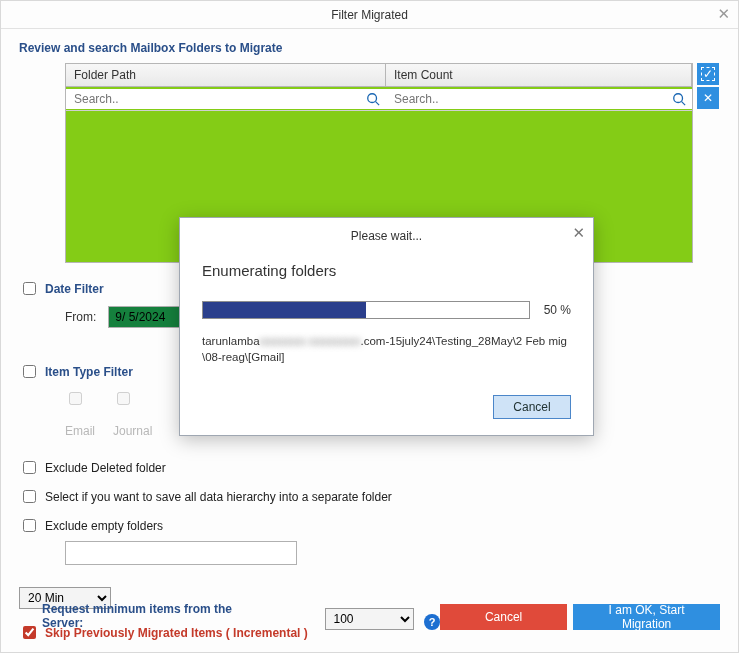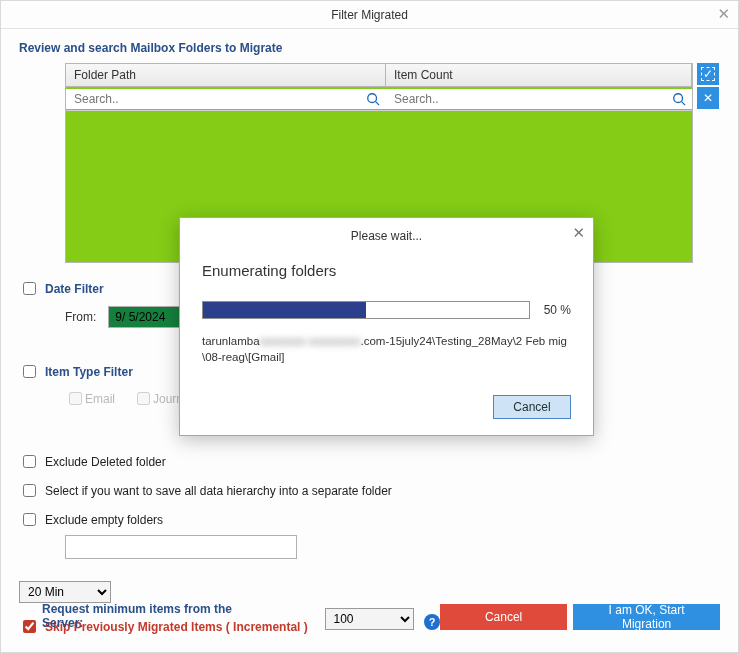--- a/index.html
+++ b/index.html
@@ -154,21 +154,21 @@
     font-size: 12px;
     background: #15803d;
   }
   .types {
     margin-left: 46px;
     margin-top: 8px;
     display: flex;
     gap: 18px;
     color: #b8b8b8;
   }
-  .types label { display: flex; align-items: center; gap: 0; }
+  .types label { display: flex; align-items: flex-start; gap: 16px; flex-direction: column; }
   .types input[type=checkbox] {
     width: 13px; height: 13px;
   }
   .simple-check {
     display: flex;
     align-items: center;
     gap: 6px;
     margin-top: 10px;
   }
   .simple-check input { width:13px; height:13px; accent-color:#2a75d1; }
@@ -393,21 +393,21 @@
       <label>
         <input type="checkbox" disabled="" style="">
         <span>Email</span>
       </label>
       <label>
         <input type="checkbox" disabled="" style="">
         <span>Journal</span>
       </label>
     </div>
 
-    <div class="simple-check" style="margin-top:44px">
+    <div class="simple-check" style="margin-top:20px">
       <input type="checkbox" style="">
       <span class="lbl">Exclude Deleted folder</span>
     </div>
     <div class="simple-check">
       <input type="checkbox" style="">
       <span class="lbl">Select if you want to save all data hierarchy into a separate folder</span>
     </div>
     <div class="simple-check">
       <input type="checkbox" style="">
       <span class="lbl">Exclude empty folders</span>

